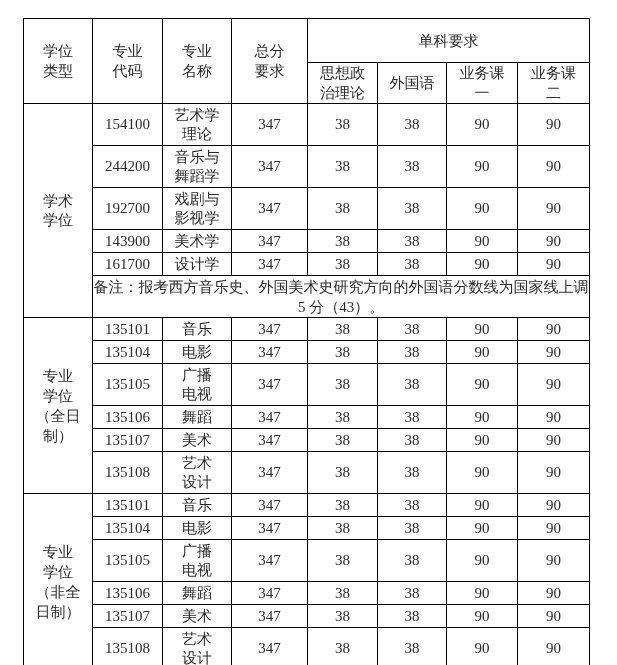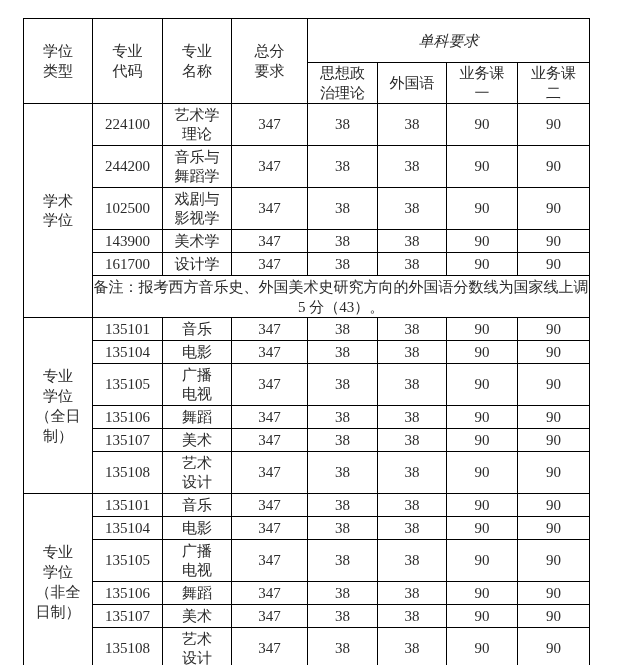--- a/index.html
+++ b/index.html
@@ -29,21 +29,20 @@
     line-height: 20px;
     overflow: hidden;
   }
   
   td.h-big {
     line-height: 42px;
   }
   td.h-group {
     height: 43px;
     line-height: 20px;
-    font-style: italic;
   }
   td.h-sub {
     line-height: 19px;
   }
   tr.hr2 td { height: 40px; }
   tr.r-tall td { height: 41px; line-height: 19px; }
   tr.r-short td { height: 22px; }
   tr.r-note td { height: 41px; }
   td.section-label {
     line-height: 21px;
@@ -89,41 +88,41 @@
       <td class="h-sub">外国语</td>
       <td class="h-sub">业务课
 一</td>
       <td class="h-sub">业务课
 二</td>
     </tr>
 
     <tr class="r-tall">
       <td class="section-label" rowspan="6">学术
 学位</td>
-      <td>224100</td>
+      <td>154100</td>
       <td>艺术学
 理论</td>
       <td>347</td>
       <td>38</td>
       <td>38</td>
       <td>90</td>
       <td>90</td>
     </tr>
     <tr class="r-tall">
       <td>244200</td>
       <td>音乐与
 舞蹈学</td>
       <td>347</td>
       <td>38</td>
       <td>38</td>
       <td>90</td>
       <td>90</td>
     </tr>
     <tr class="r-tall">
-      <td>102500</td>
+      <td>192700</td>
       <td>戏剧与
 影视学</td>
       <td>347</td>
       <td>38</td>
       <td>38</td>
       <td>90</td>
       <td>90</td>
     </tr>
     <tr class="r-short">
       <td>143900</td>

